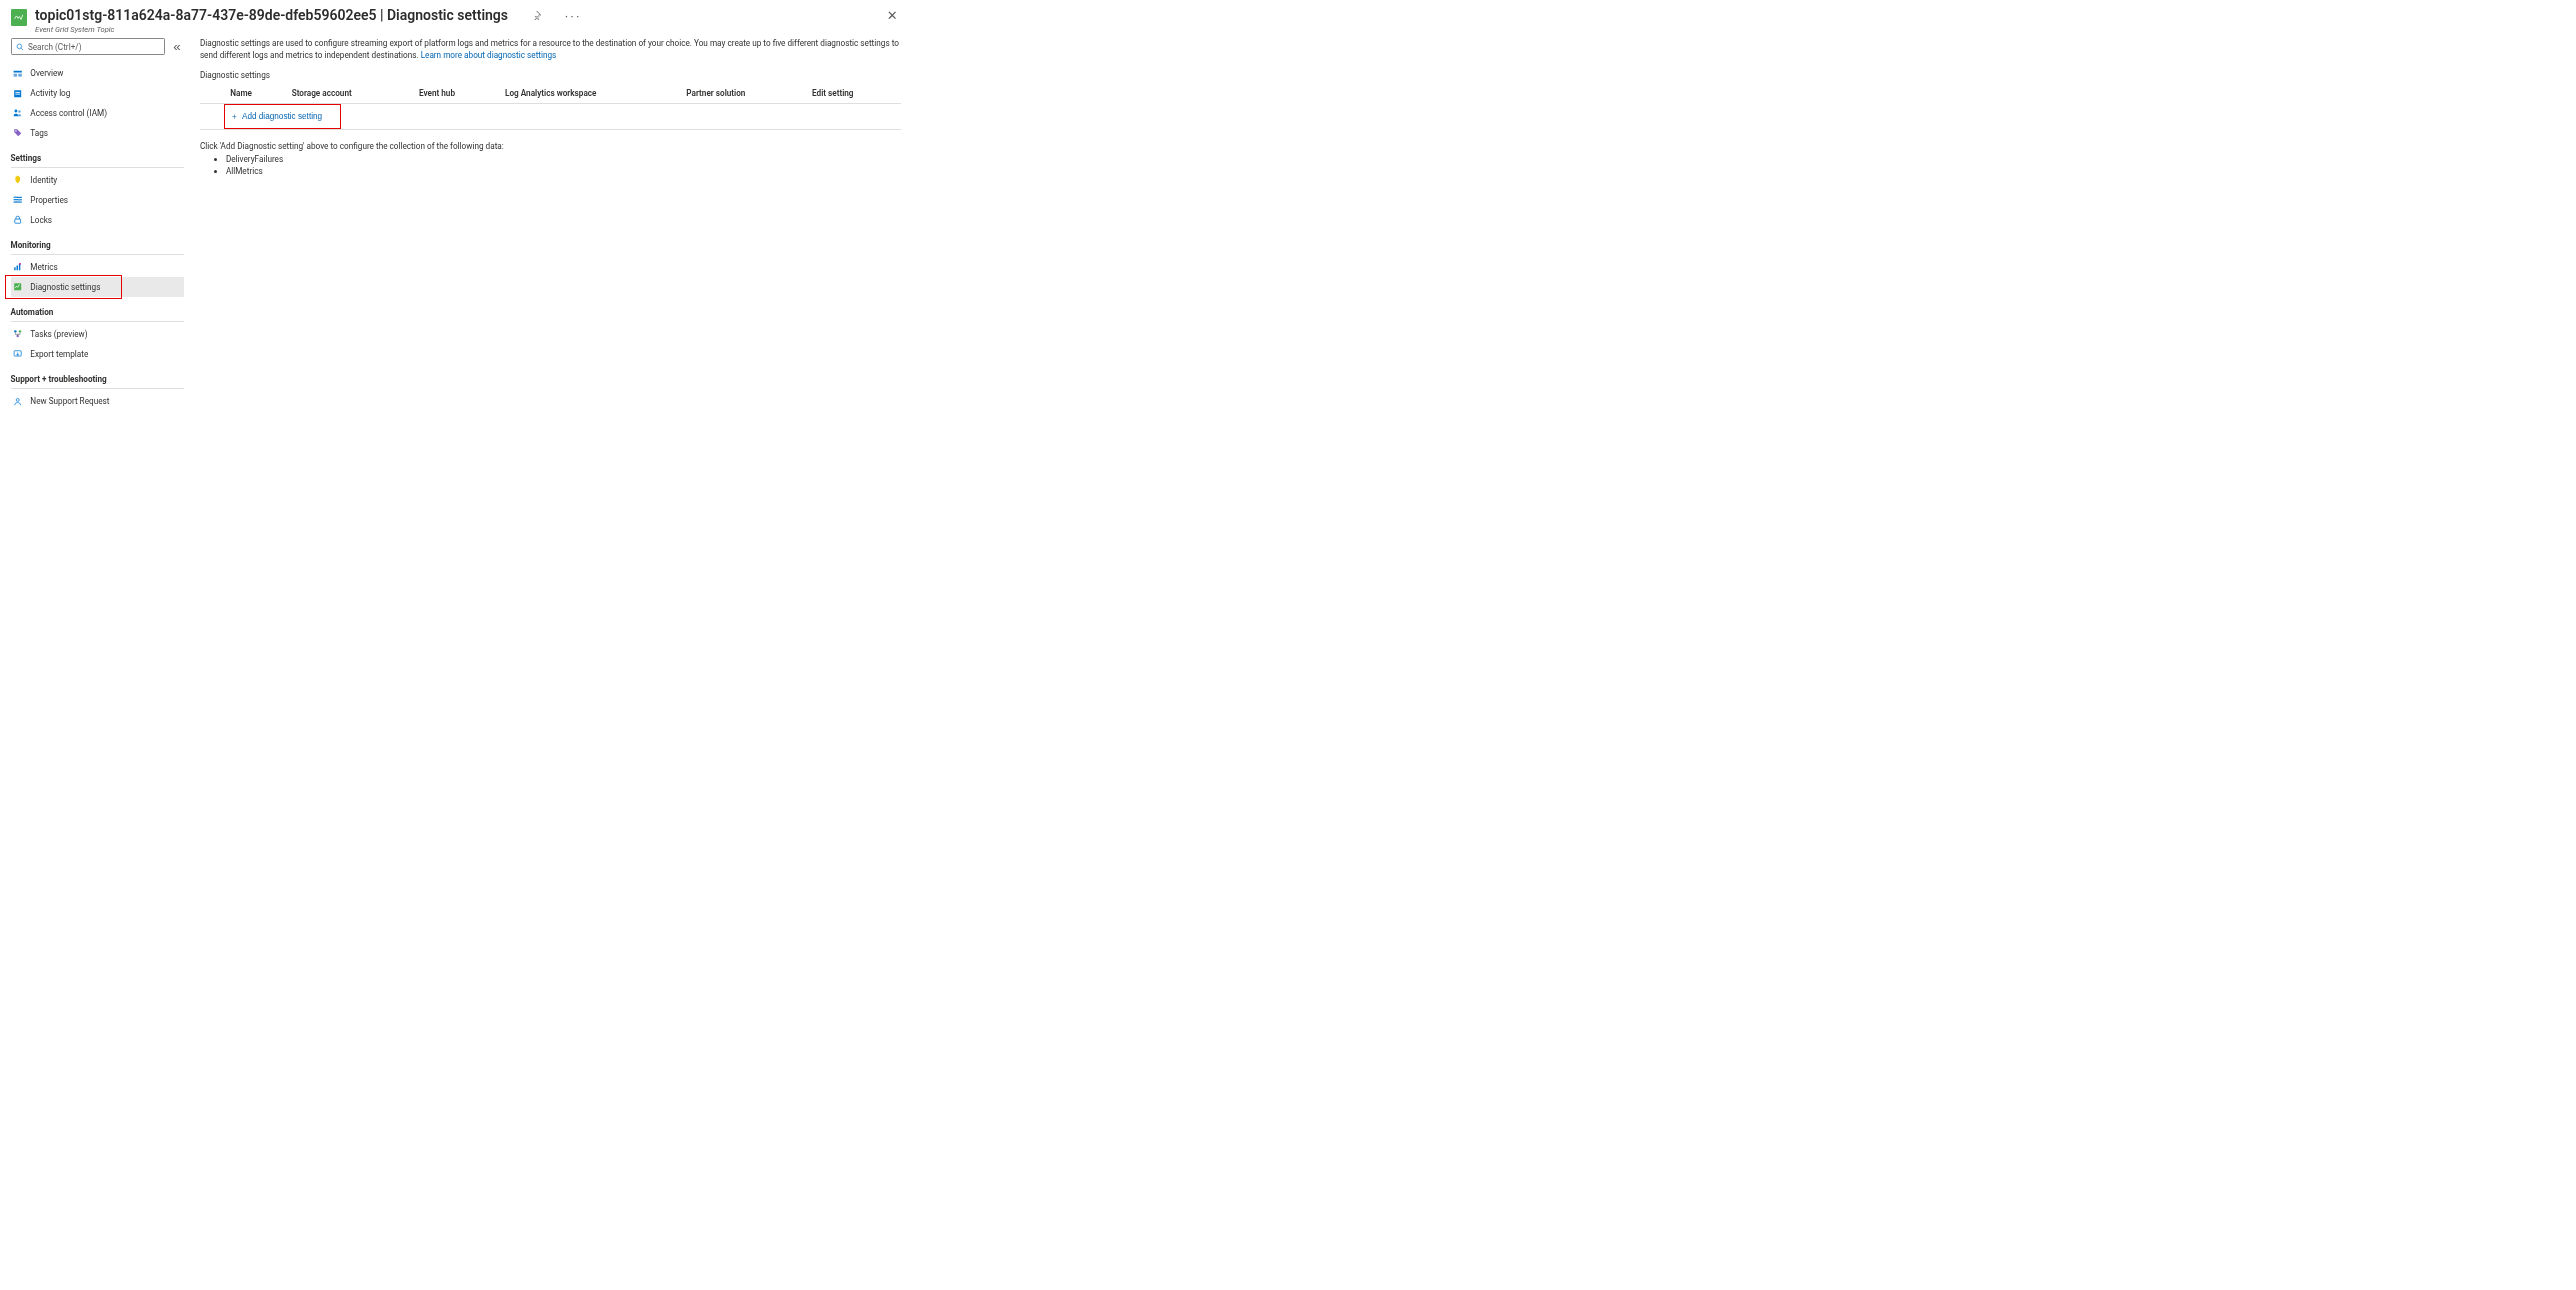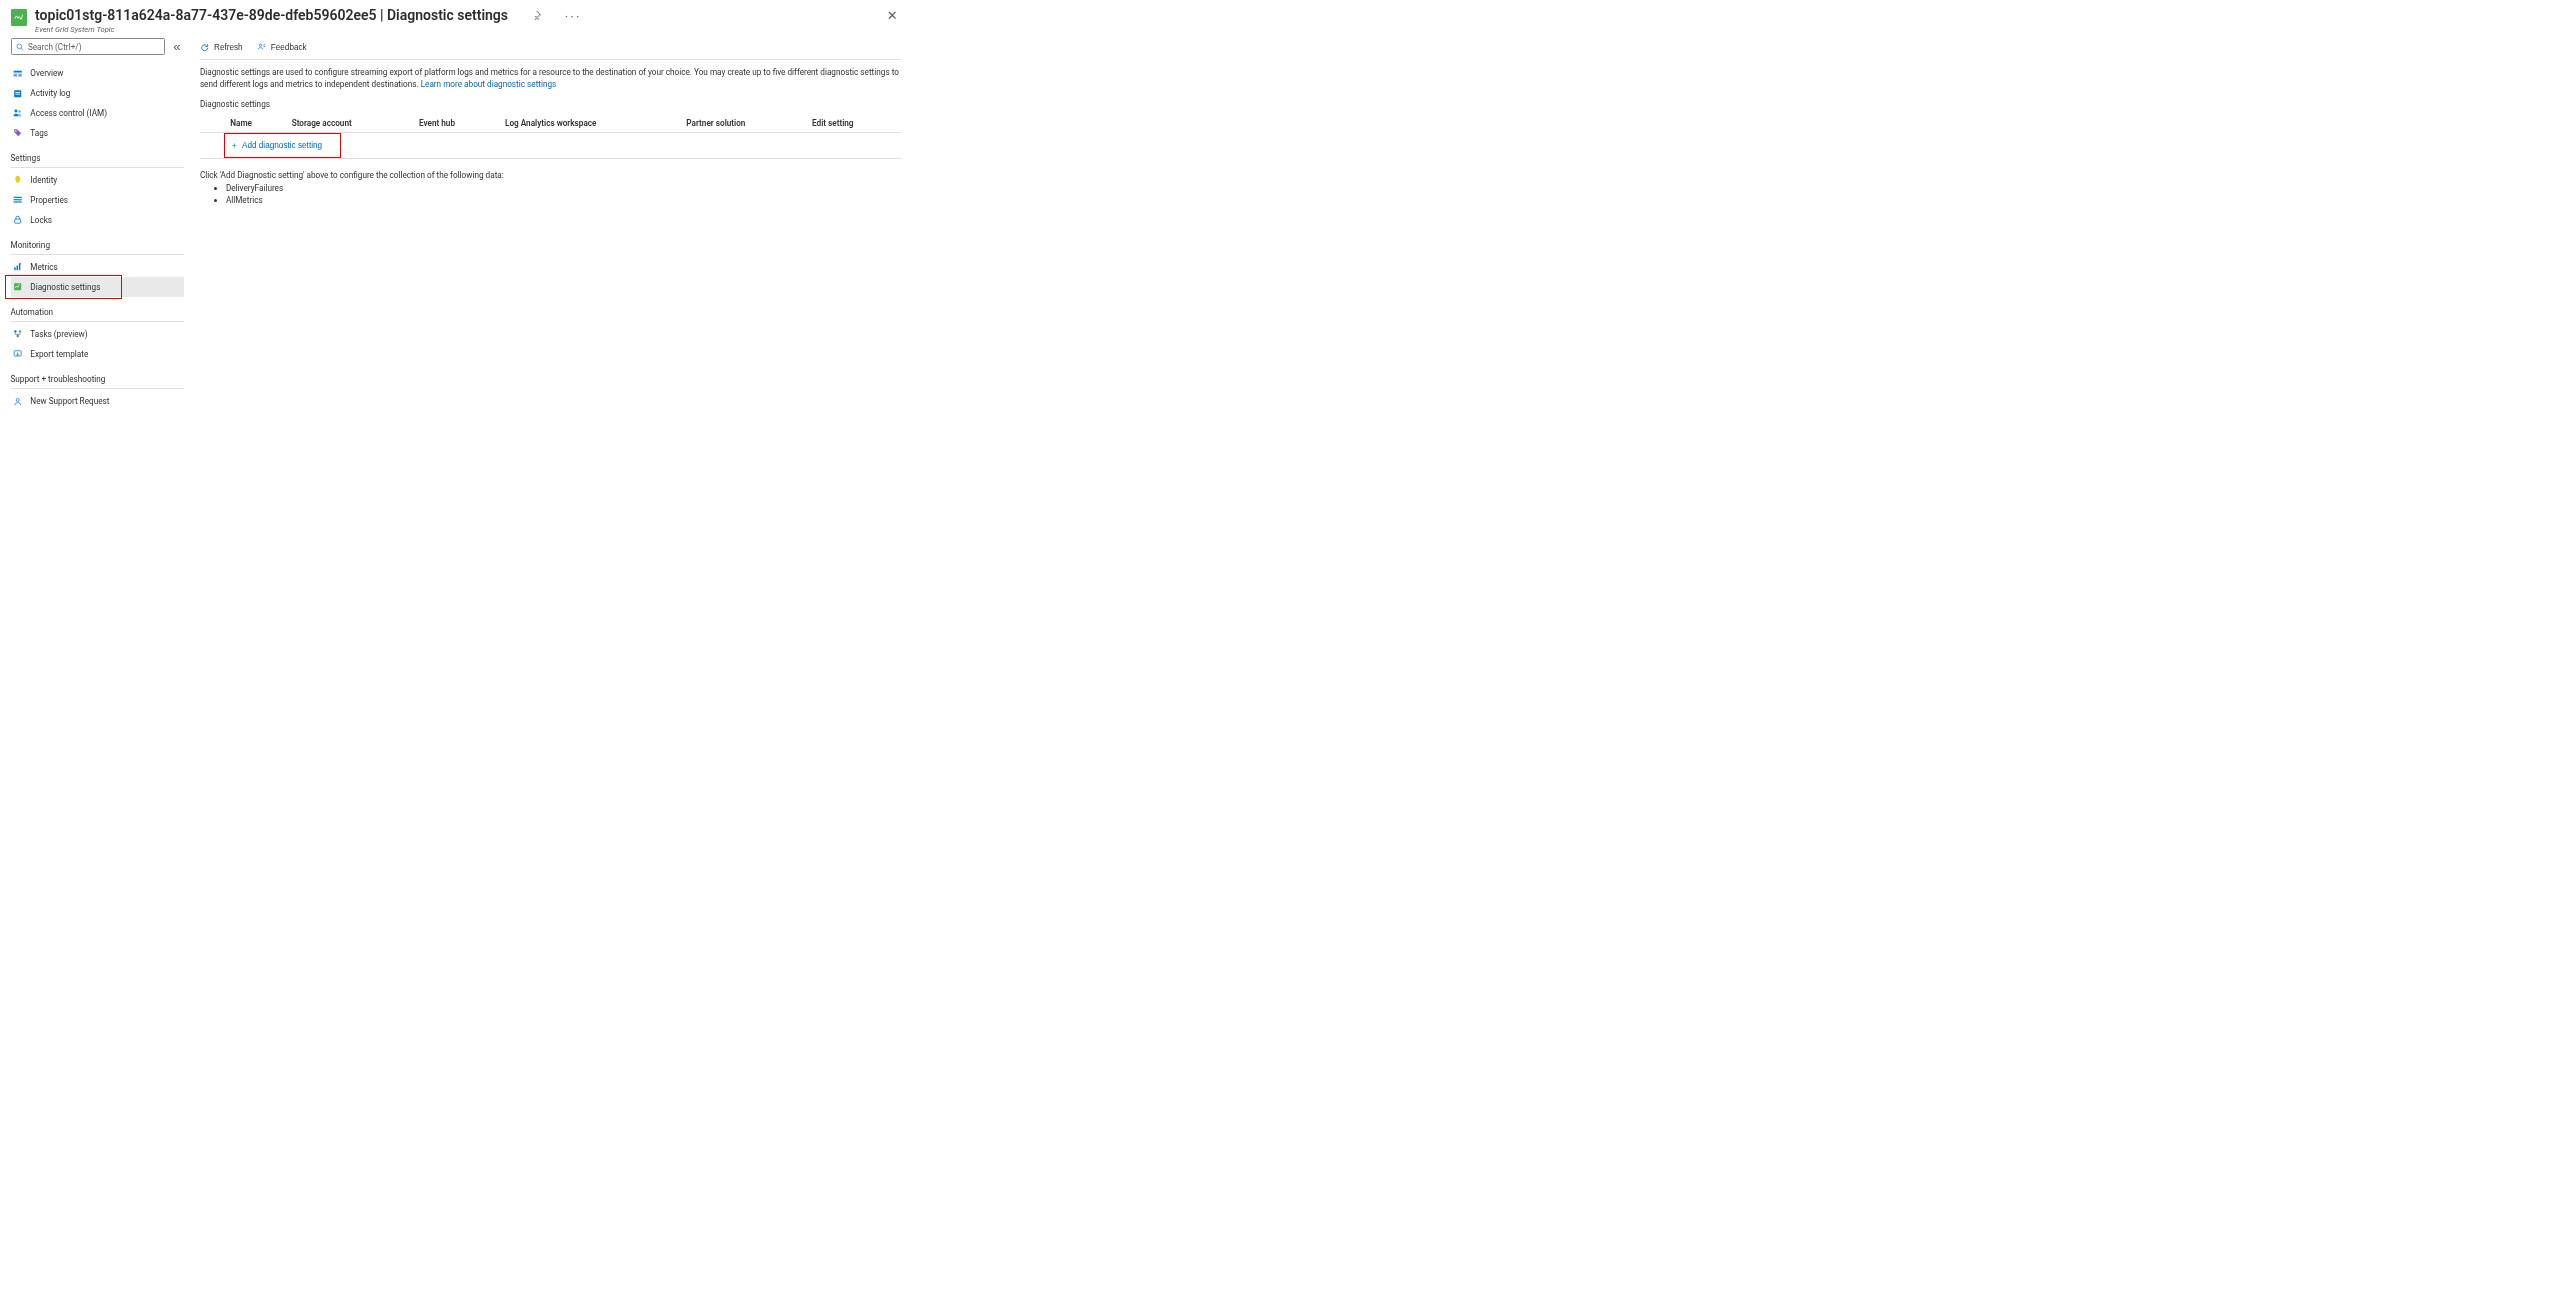--- a/index.html
+++ b/index.html
@@ -40,21 +40,21 @@
     background:none; border:none; cursor:pointer; color:#605e5c;
     width:13px; height:13px; display:flex; align-items:center; justify-content:center;
   }
   .nav-item {
     display:flex; align-items:center; gap:7px; padding:4.7px 2.3px;
     cursor:pointer; color:#323130;
   }
   .nav-item.selected { background:#e9e9e9; }
   .nav-icon { width:10.5px; height:10.5px; display:flex; align-items:center; justify-content:center; flex-shrink:0; }
   .section-head {
-    font-size:8.2px; color:#323130; font-weight:400; margin:10.5px 0 2.3px 0;
+    font-size:8.2px; color:#323130; font-weight:700; margin:10.5px 0 2.3px 0;
     border-bottom:0.6px solid #e1dfdd; padding-bottom:3.5px;
   }
   .highlight-box {
     border:1.8px solid #e60000; position:absolute; pointer-events:none;
   }
   .main { flex:1; padding-left:16.4px; padding-right:10.5px; position:relative; }
   .toolbar {
     display:flex; gap:14px; padding:4.7px 0 7px 0; border-bottom:0.6px solid #e1dfdd;
     margin-bottom:7px;
   }
@@ -252,36 +252,20 @@
             <svg width="9.4" height="9.4" viewBox="0 0 16 16">
               <circle cx="8" cy="5" r="2.5" fill="none" stroke="#0078d4" stroke-width="1.3"></circle>
               <path d="M3 14c0-3 2.5-4.5 5-4.5s5 1.5 5 4.5" fill="none" stroke="#0078d4" stroke-width="1.3"></path>
             </svg>
           </span>
         <span>New Support Request</span>
       </div>
     </div>
 
     <div class="main">
-      <div class="toolbar">
-        <button class="toolbar-btn">
-          <svg width="9.4" height="9.4" viewBox="0 0 16 16">
-              <path d="M13 8a5 5 0 11-1.8-3.8M13 2v4h-4" fill="none" stroke="#0078d4" stroke-width="1.5"></path>
-            </svg>
-          <span>Refresh</span>
-        </button>
-        <button class="toolbar-btn">
-          <svg width="9.4" height="9.4" viewBox="0 0 16 16">
-              <circle cx="6" cy="4" r="2" fill="none" stroke="#0078d4" stroke-width="1.3"></circle>
-              <path d="M2 11c0-2 2-3 4-3s4 1 4 3" fill="none" stroke="#0078d4" stroke-width="1.3"></path>
-              <path d="M11 3l3 0M11 6l3 0" stroke="#0078d4" stroke-width="1.3"></path>
-            </svg>
-          <span>Feedback</span>
-        </button>
-      </div>
 
       <p class="intro">
         <span>Diagnostic settings are used to configure streaming export of platform logs and metrics for a resource to the destination of your choice. You may create up to five different diagnostic settings to send different logs and metrics to independent destinations. </span><a href="#">Learn more about diagnostic settings</a>
       </p>
 
       <div class="sect-label">Diagnostic settings</div>
 
       <table class="table">
         <thead>
           <tr>

